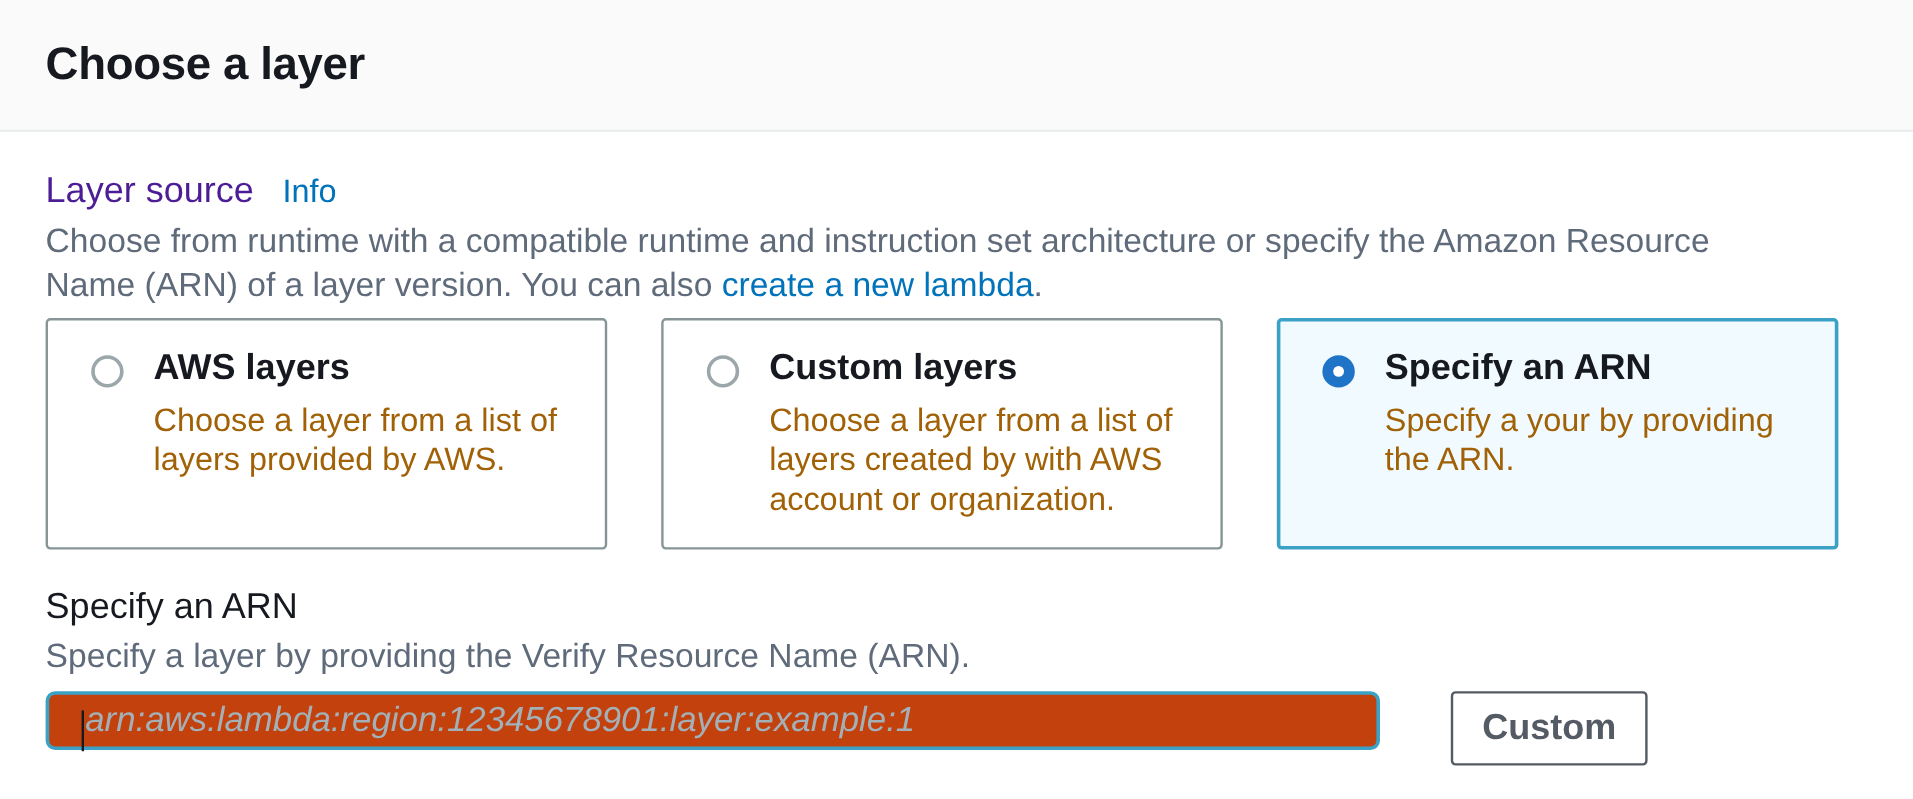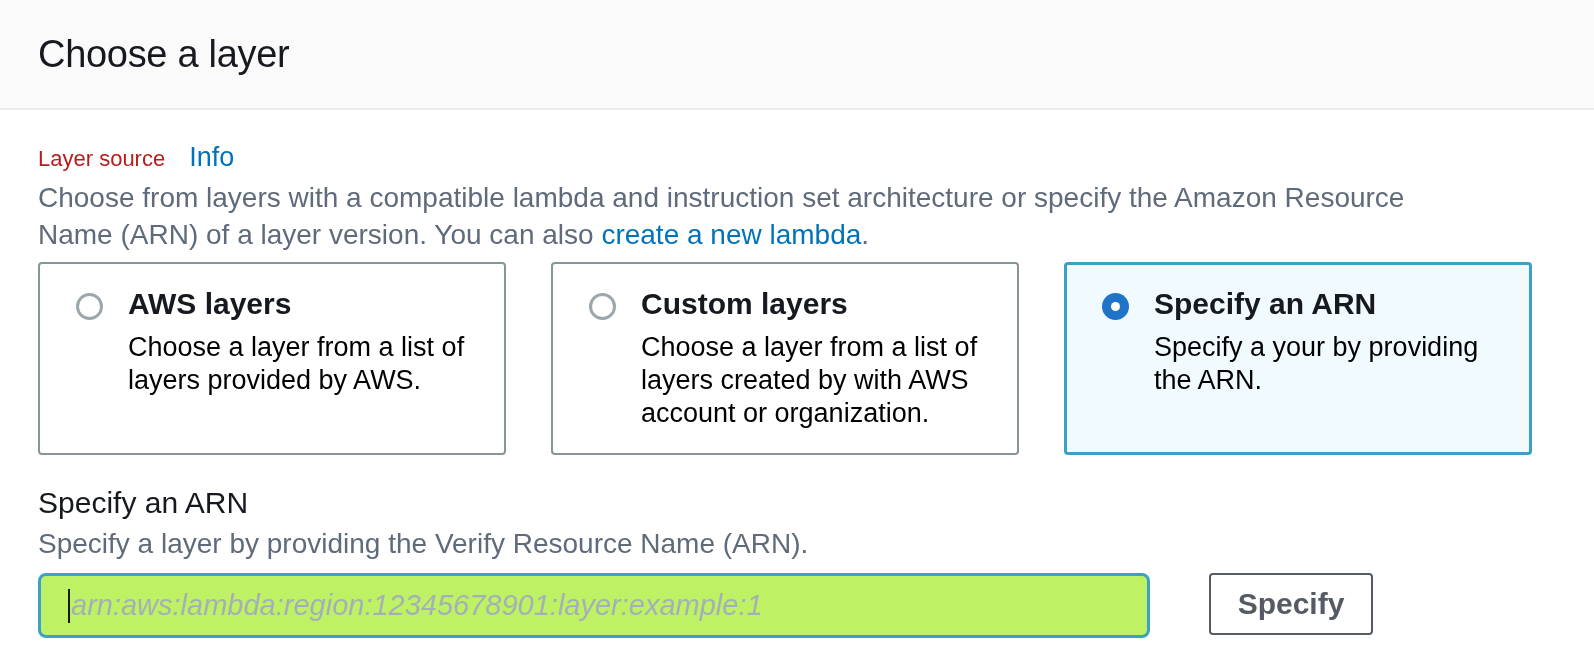--- a/index.html
+++ b/index.html
@@ -12,35 +12,35 @@
   .panel-header {
     height: 110px;
     background: #fafafa;
     border-bottom: 2px solid #eaeded;
     display: flex;
     align-items: center;
     padding: 0 38px;
   }
   .panel-title {
     font-size: 38px;
-    font-weight: normal;
+    font-weight: bold;
     color: #16191f;
     letter-spacing: -0.3px;
     text-align: center;
   }
   .content {
     padding: 32px 62px 0 38px;
   }
   .label-row {
     display: flex;
     align-items: baseline;
   }
   .field-label {
-    font-size: 22px;
-    color: #b91c1c;
+    font-size: 30px;
+    color: #4c1d95;
   }
   .info-link {
     font-size: 27px;
     font-weight: normal;
     color: #0073bb;
     margin-left: 24px;
     text-decoration: none;
     cursor: pointer;
   }
   .field-description {
@@ -100,45 +100,45 @@
   }
   .tile-title {
     font-size: 30px;
     font-weight: bold;
     color: #16191f;
     margin-bottom: 10px;
   }
   .tile-desc {
     font-size: 27px;
     line-height: 33px;
-    color: #000000;
+    color: #a16207;
   }
   .arn-heading {
     margin-top: 42px;
     font-size: 30px;
     font-weight: normal;
     color: #16191f;
   }
   .arn-desc {
     margin-top: 8px;
     font-size: 28px;
     color: #5f6b7a;
   }
   .arn-row {
     margin-top: 13px;
     display: flex;
     align-items: flex-start;
   }
   .arn-input-wrap {
     position: relative;
     width: 1112px;
-    height: 65px;
+    height: 49px;
     border: 3px solid #3ba2c6;
     border-radius: 8px;
-    background: #bef264;
+    background: #c2410c;
     display: flex;
     align-items: center;
   }
   .arn-input {
     width: 100%;
     height: 100%;
     border: none;
     outline: none;
     background: transparent;
     padding-left: 30px;
@@ -180,21 +180,21 @@
   <h1 class="panel-title">Choose a layer</h1>
 </header>
 
 <main class="content">
 
   <div class="label-row">
     <span class="field-label">Layer source</span>
     <a class="info-link">Info</a>
   </div>
 
-  <p class="field-description"><span>Choose from layers with a compatible lambda and instruction set architecture or specify the Amazon Resource Name (ARN) of a layer version. You can also </span><a class="inline-link">create a new lambda</a><span>.</span></p>
+  <p class="field-description"><span>Choose from runtime with a compatible runtime and instruction set architecture or specify the Amazon Resource Name (ARN) of a layer version. You can also </span><a class="inline-link">create a new lambda</a><span>.</span></p>
 
   <div class="tiles">
 
     <div class="tile">
       <span class="radio"></span>
       <div>
         <div class="tile-title">AWS layers</div>
         <div class="tile-desc">Choose a layer from a list of layers provided by AWS.</div>
       </div>
     </div>
@@ -220,16 +220,16 @@
   </div>
 
   <h2 class="arn-heading">Specify an ARN</h2>
   <p class="arn-desc">Specify a layer by providing the Verify Resource Name (ARN).</p>
 
   <div class="arn-row">
     <div class="arn-input-wrap">
       <input class="arn-input" type="text" placeholder="arn:aws:lambda:region:12345678901:layer:example:1" style="">
       <span class="caret"></span>
     </div>
-    <button class="verify-button">Specify</button>
+    <button class="verify-button">Custom</button>
   </div>
 
 </main>
 
 </body></html>

